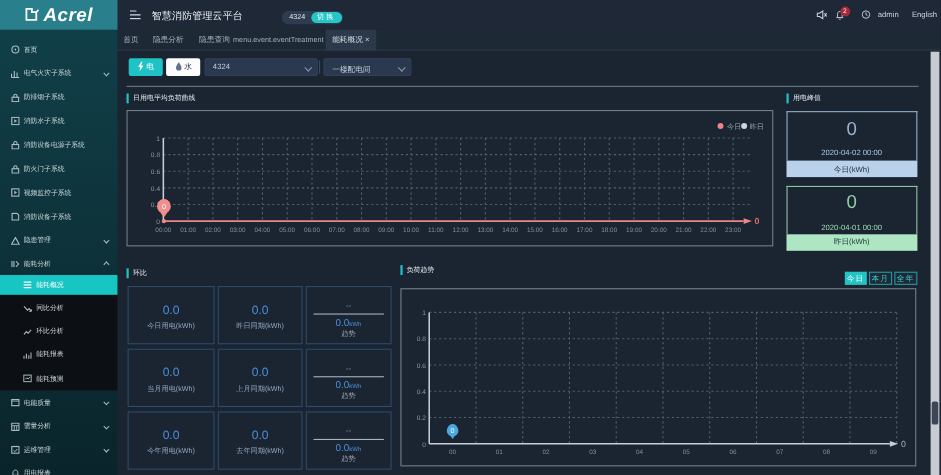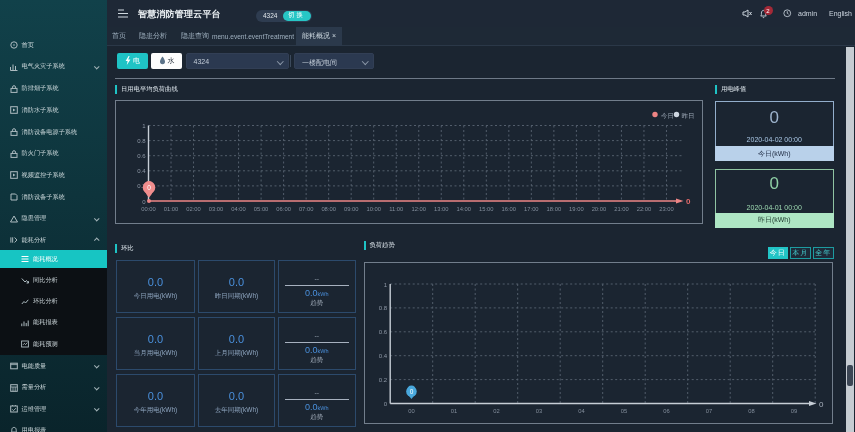--- a/index.html
+++ b/index.html
@@ -31,21 +31,21 @@
   .smi .tx { position:absolute; left:33px; white-space:nowrap; }
   .smi.sel { background:#17c5c3; color:#fff; height:18px; }
 
   
   #topbar { left:107px; top:0; width:748px; height:27px; background:#1e2836; }
   #tabbar { left:107px; top:27px; width:748px; height:18.5px; background:#1e2936;
     border-bottom:1px solid #2b3848; }
   .tab { position:absolute; top:0; height:18.5px; display:flex; align-items:center;
     justify-content:center; color:#9fb0bf; font-size:7px; }
   .tab.active { background:#2b394b; color:#cfdae2; }
-  #title { left:31px; top:7.5px; color:#eef3f6; font-weight:bold; font-size:9px;
+  #title { left:31px; top:7.5px; color:#eef3f6; font-weight:normal; font-size:9px;
     letter-spacing:0.2px; position:absolute; }
   #pill { position:absolute; left:149px; top:9.5px; width:56px; height:12.5px;
     background:#2e3c50; border-radius:7px; display:flex; align-items:center; }
   #pill .num { color:#dfe5ea; font-size:6.5px; margin-left:7px; }
   #pill .sw { position:absolute; right:1.5px; top:1.2px; width:28px; height:10px;
     background:#27c6c6; border-radius:6px; color:#fff; font-size:6.5px;
     display:flex; align-items:center; justify-content:center; letter-spacing:2px;}
   .tbicon { position:absolute; top:0; height:27px; display:flex; align-items:center; }
   #adm { color:#ccd5df; font-size:7px; }
 
@@ -103,20 +103,27 @@
 
   
   #sbtrack { left:846px; top:46.5px; width:7.5px; height:385.5px; background:#c6ccd2; }
   #sbthumb { left:847px; top:365px; width:5.5px; height:21px; background:#3c4654; border-radius:2px;}
 </style>
 </head>
 <body>
 <div id="stage">
 
   <div id="sidebar" class="abs"></div>
+  <div id="logo" class="abs">
+    <svg width="14" height="13" viewBox="0 0 14 13">
+      <path d="M2 1 L7 1 L7 4 L11 4 L11 11 L2 11 Z" fill="none" stroke="#fff" stroke-width="1.6"></path>
+      <path d="M11 4 L13 2" stroke="#fff" stroke-width="1.4"></path>
+    </svg>
+    <span class="word">Acrel</span>
+  </div>
   <div id="menu" class="abs" style="left:0;top:27px;width:107px;height:405px;">
       <div class="mi" style="top:7.5px">
         <span class="ic">
           <svg width="8" height="8" viewBox="0 0 8 8">
             <circle cx="4" cy="4" r="3.2" fill="none" stroke="#aebcc1" stroke-width="1"></circle>
             <circle cx="4" cy="4" r="0.8" fill="#aebcc1"></circle>
           </svg>
         </span>
         <span class="tx">首页</span>
       </div>

